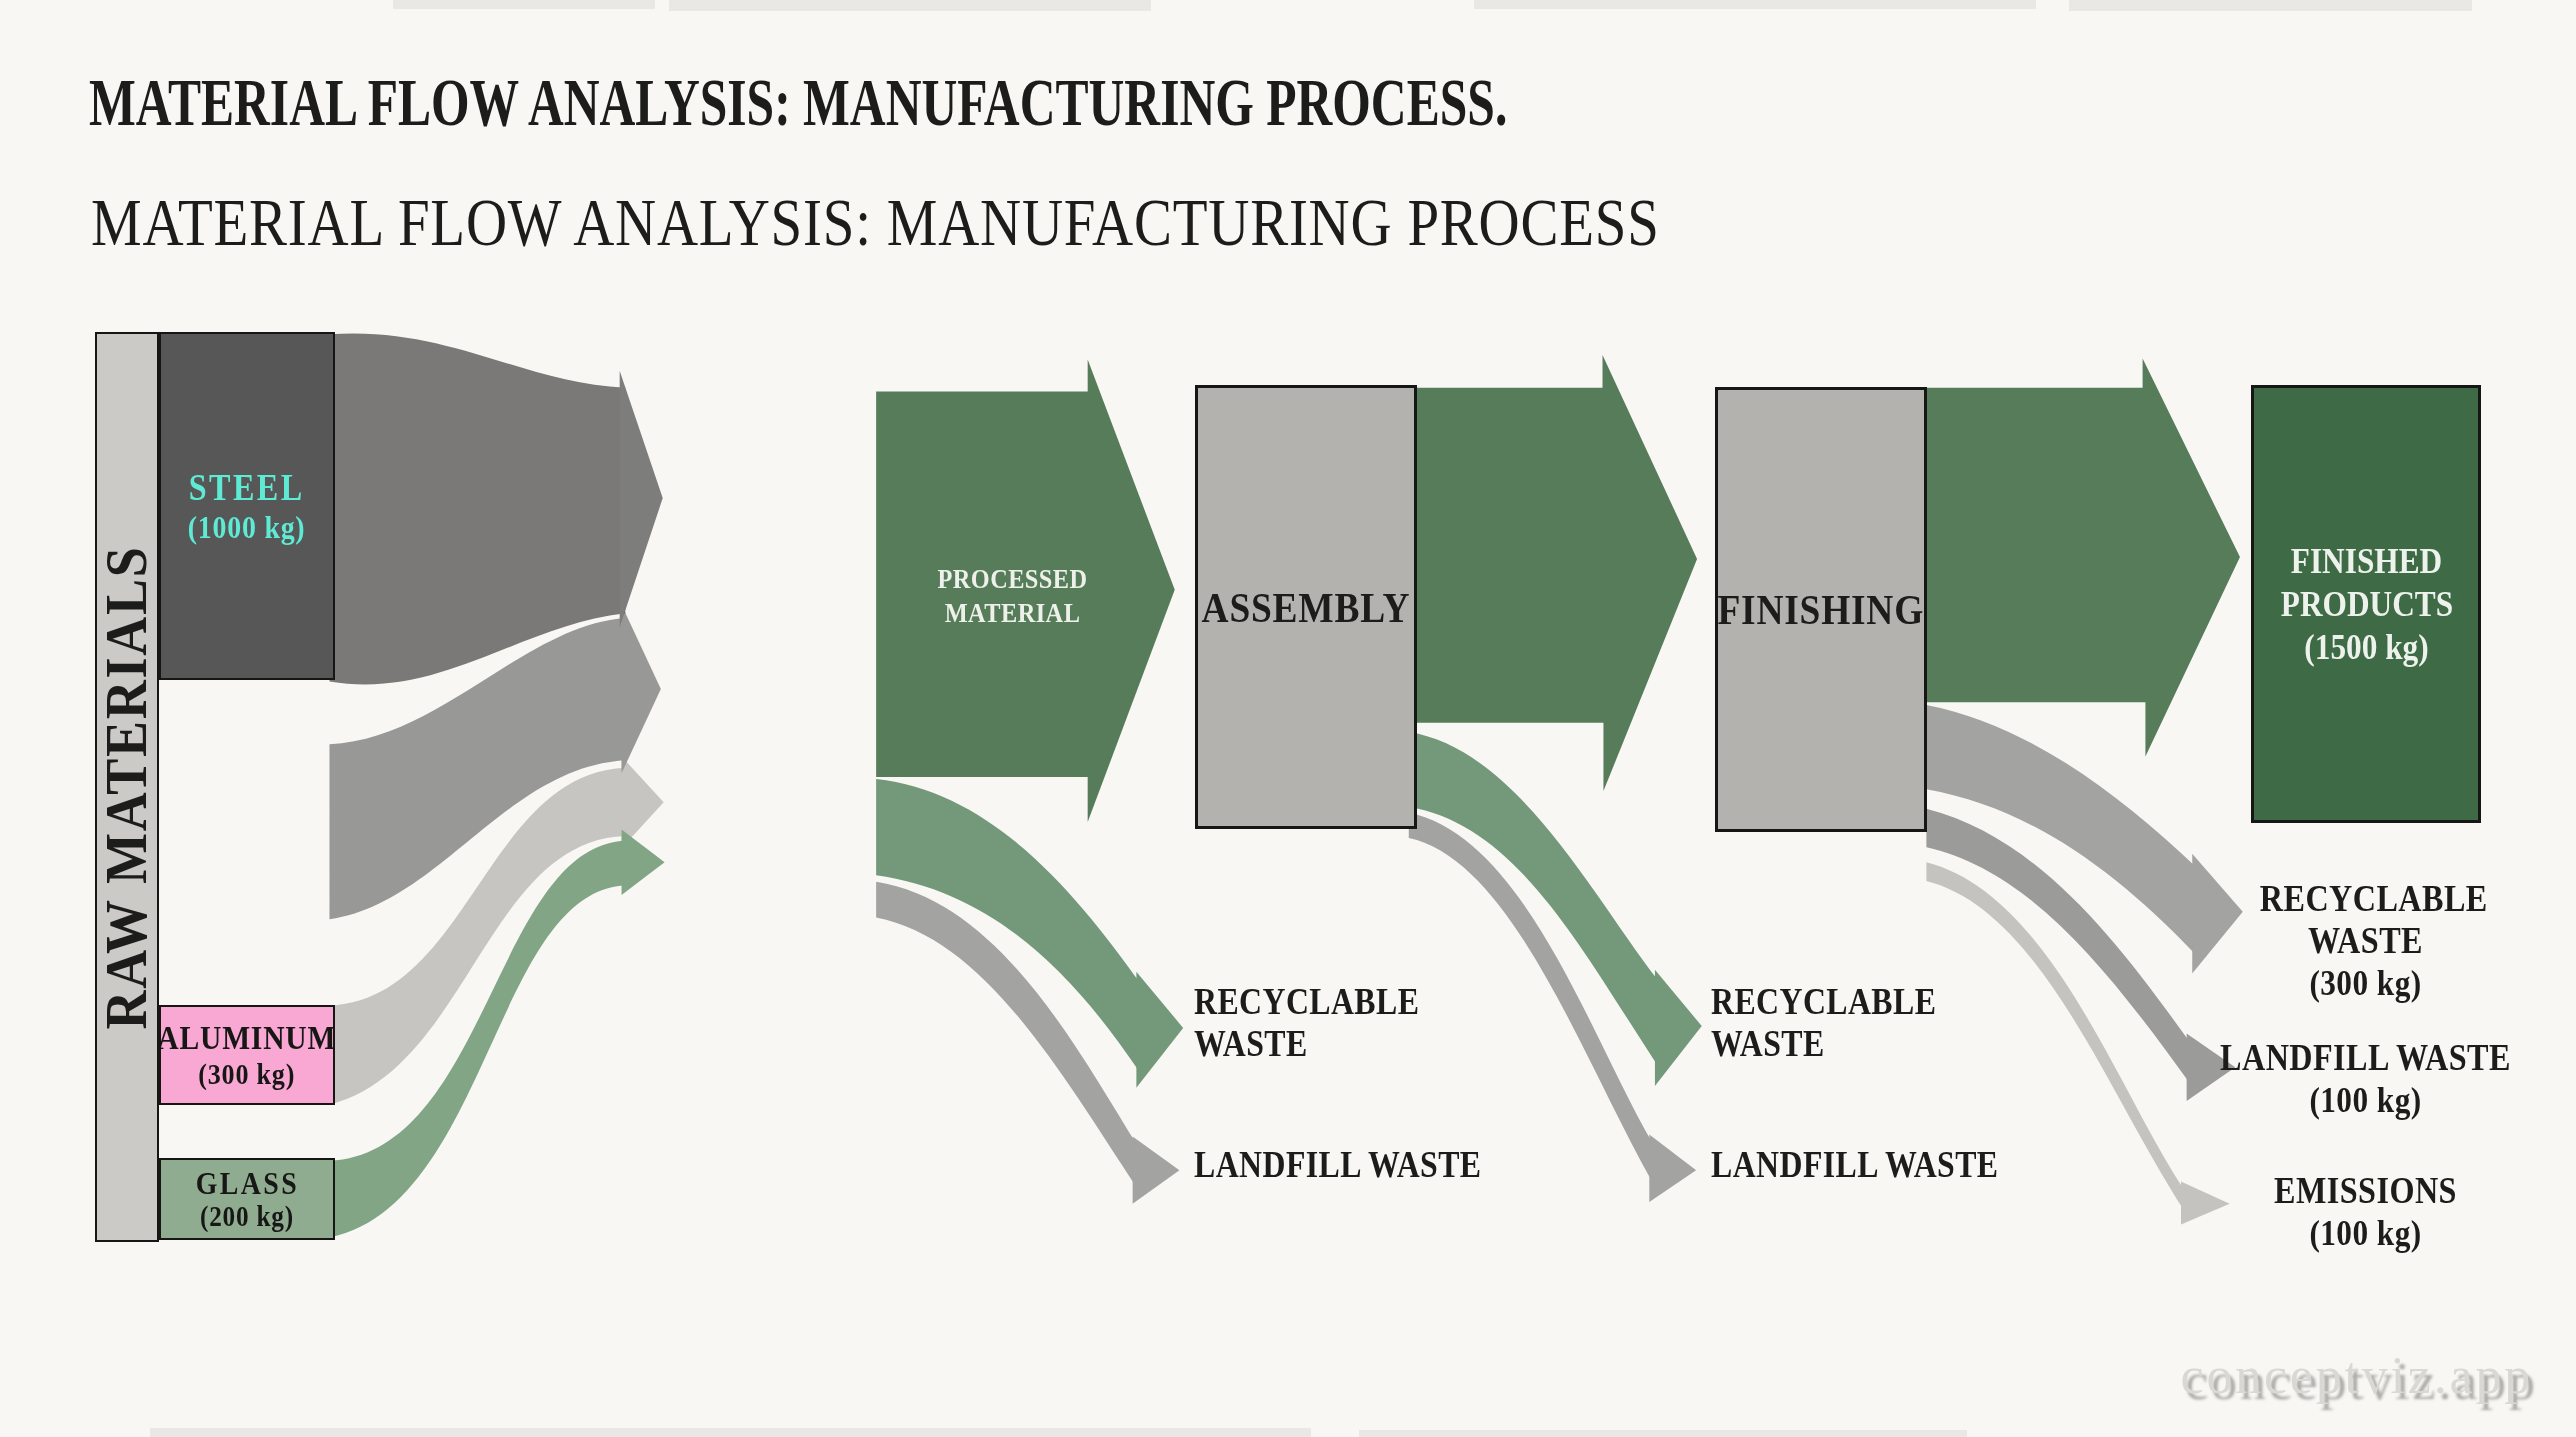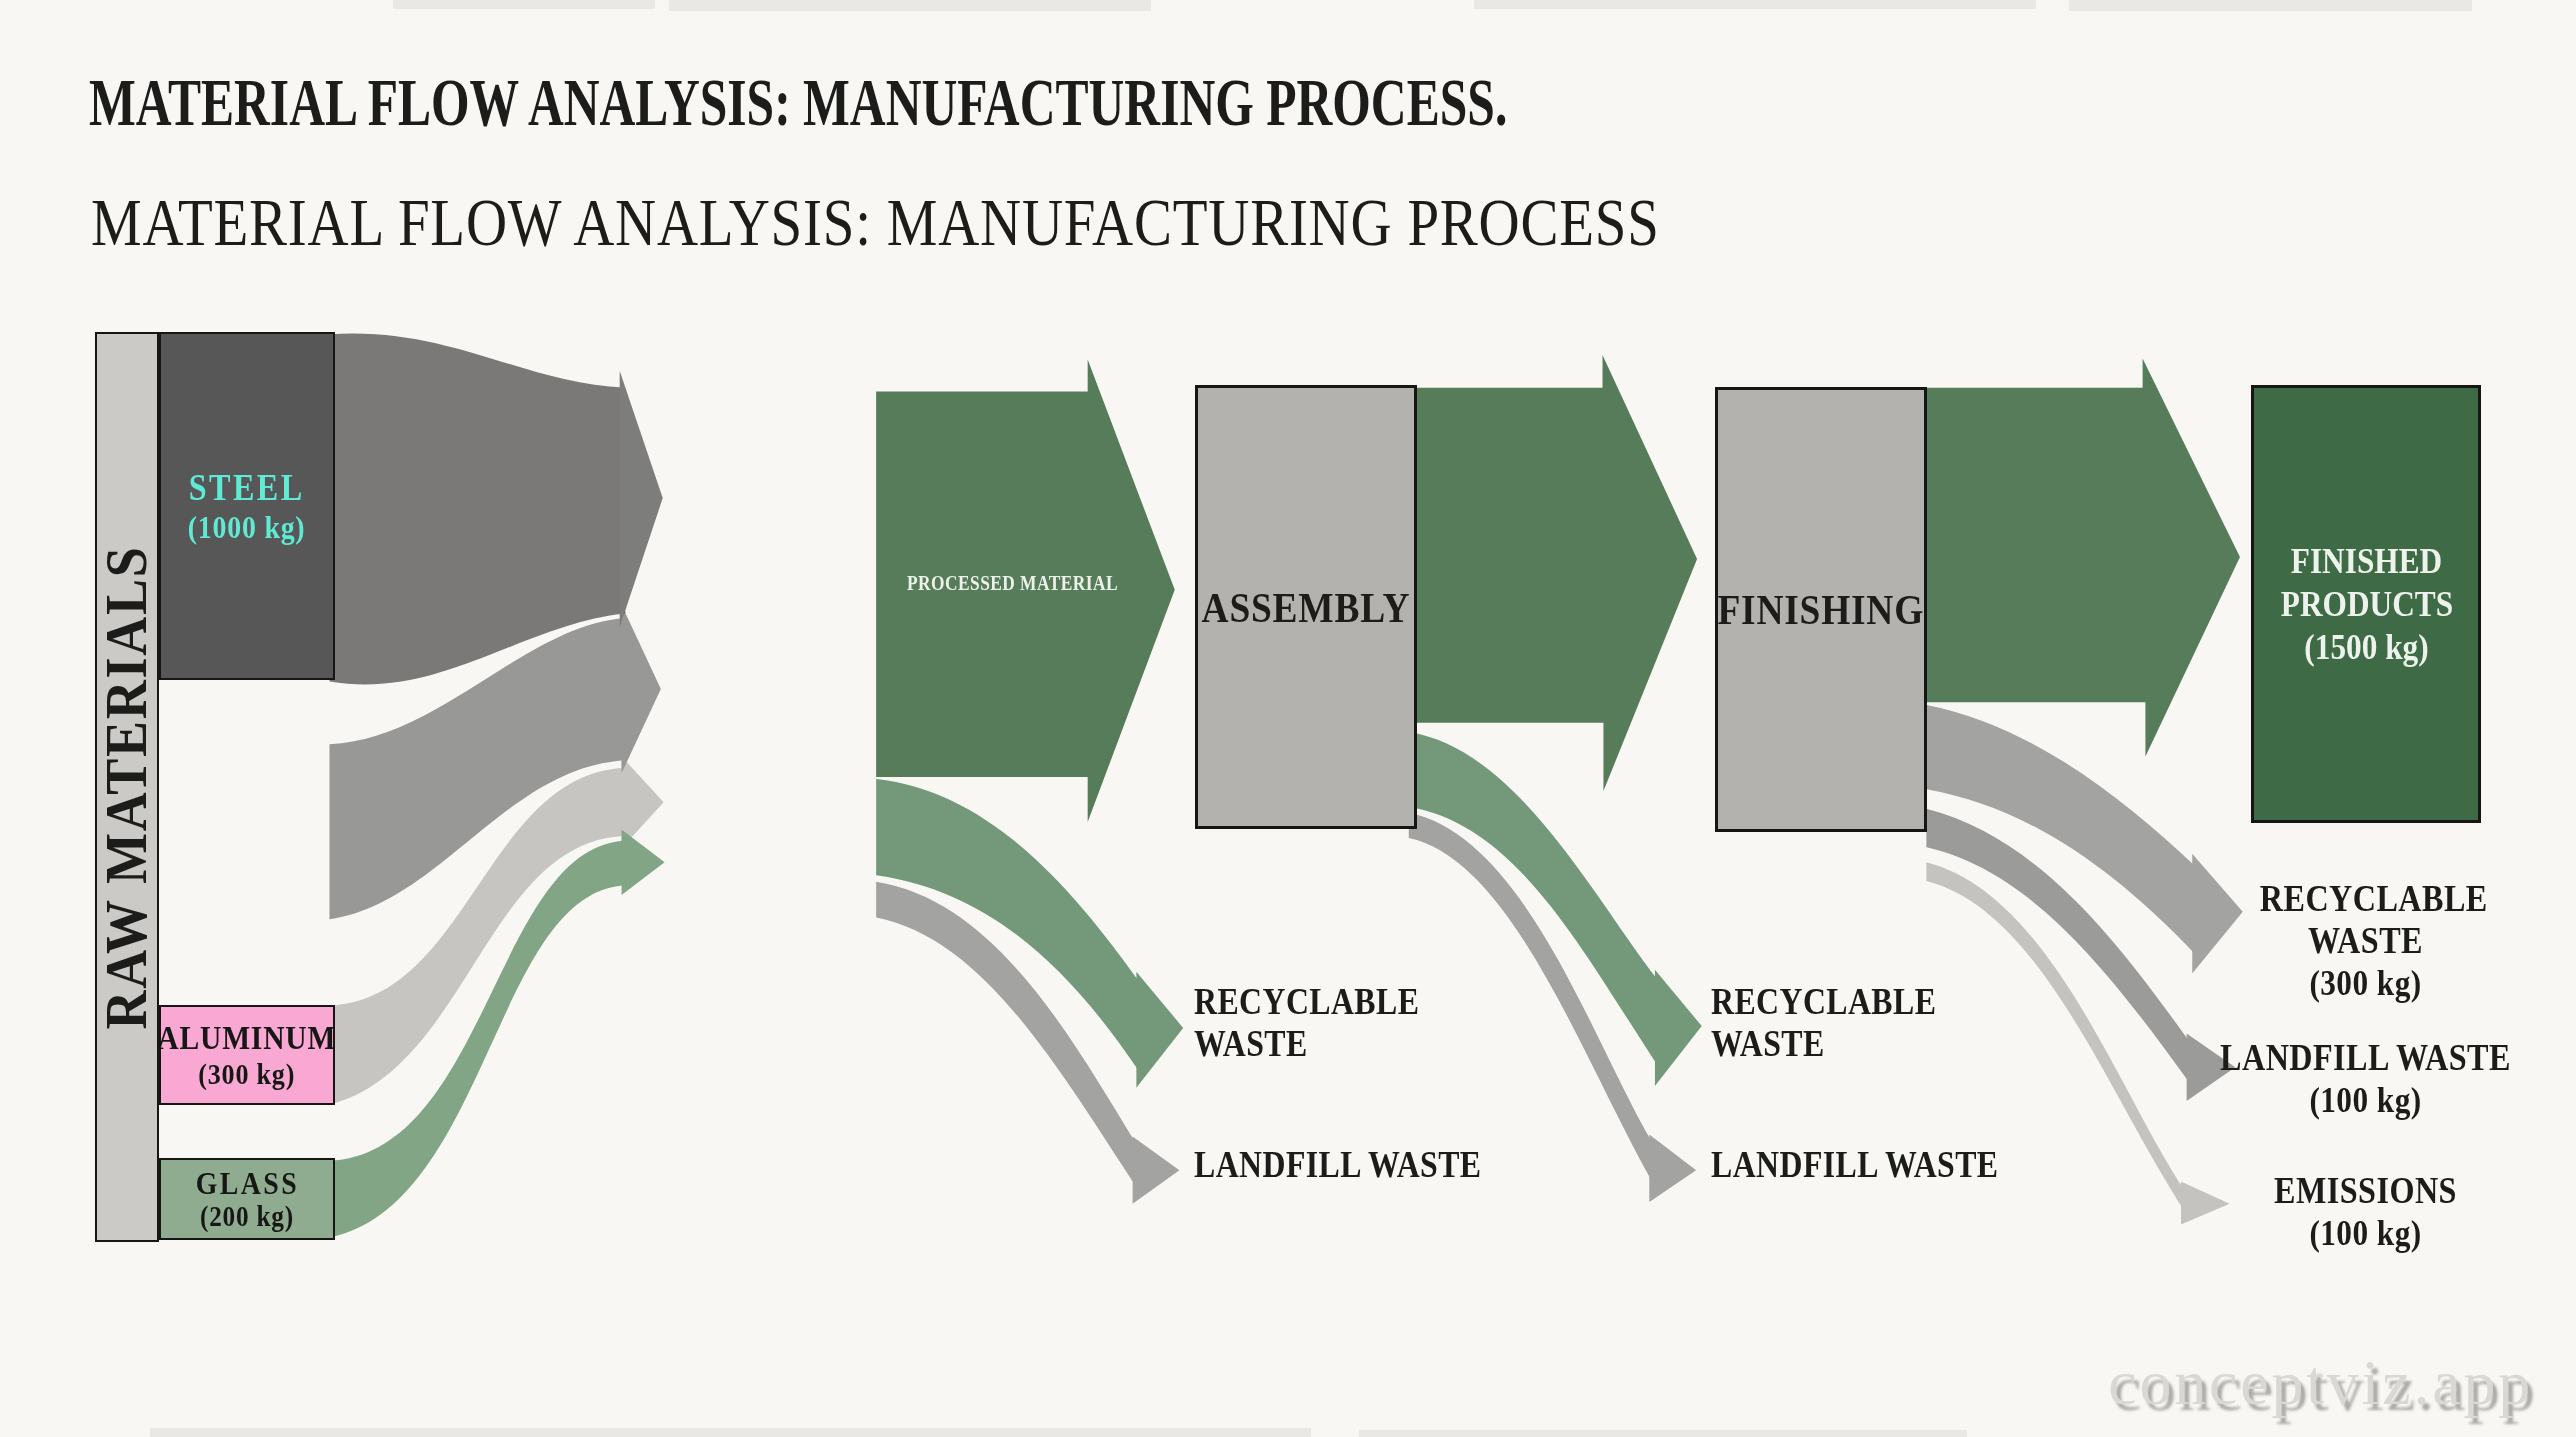--- a/index.html
+++ b/index.html
@@ -22,23 +22,23 @@
   .title{font-weight:800;white-space:nowrap;transform:scaleX(0.74);transform-origin:left top;
          font-size:67px;line-height:1.05;}
   .subtitle{font-weight:400;white-space:nowrap;transform:scaleX(0.85);transform-origin:left top;
          font-size:67px;line-height:1.05;letter-spacing:0.9px;}
   .wastelbl{font-weight:800;font-size:37px;line-height:42px;letter-spacing:0.5px;}
   .wastelbl .amount{font-weight:600;}
   .vertbar{display:flex;align-items:center;justify-content:center;}
   .vertbar span{transform:rotate(-90deg) scaleX(0.9);white-space:nowrap;
       font-size:60px;font-weight:800;letter-spacing:1.9px;}
   .procname{font-size:43px;font-weight:800;letter-spacing:0.9px;}
-  .arrowlbl{text-align:center;font-weight:800;font-size:20px;line-height:42px;
+  .arrowlbl{text-align:center;font-weight:800;font-size:28px;line-height:34px;
       color:#edf1ea;letter-spacing:0.5px;}
-  .watermark{font-size:64px;font-weight:400;letter-spacing:2.8px;color:#d9d8d5;
+  .watermark{font-size:52px;font-weight:400;letter-spacing:2.8px;color:#d9d8d5;
       text-shadow:4.7px 5.6px 2.8px #aaaaa7;white-space:nowrap;}
   .frag{position:absolute;background:#e9e8e4;}
 </style>
 </head>
 <body>
 
 <div id="canvas">
 
   <div class="frag" style="left:393px;top:0;width:262px;height:9.4px"></div>
   <div class="frag" style="left:669px;top:0;width:482px;height:11.2px"></div>

